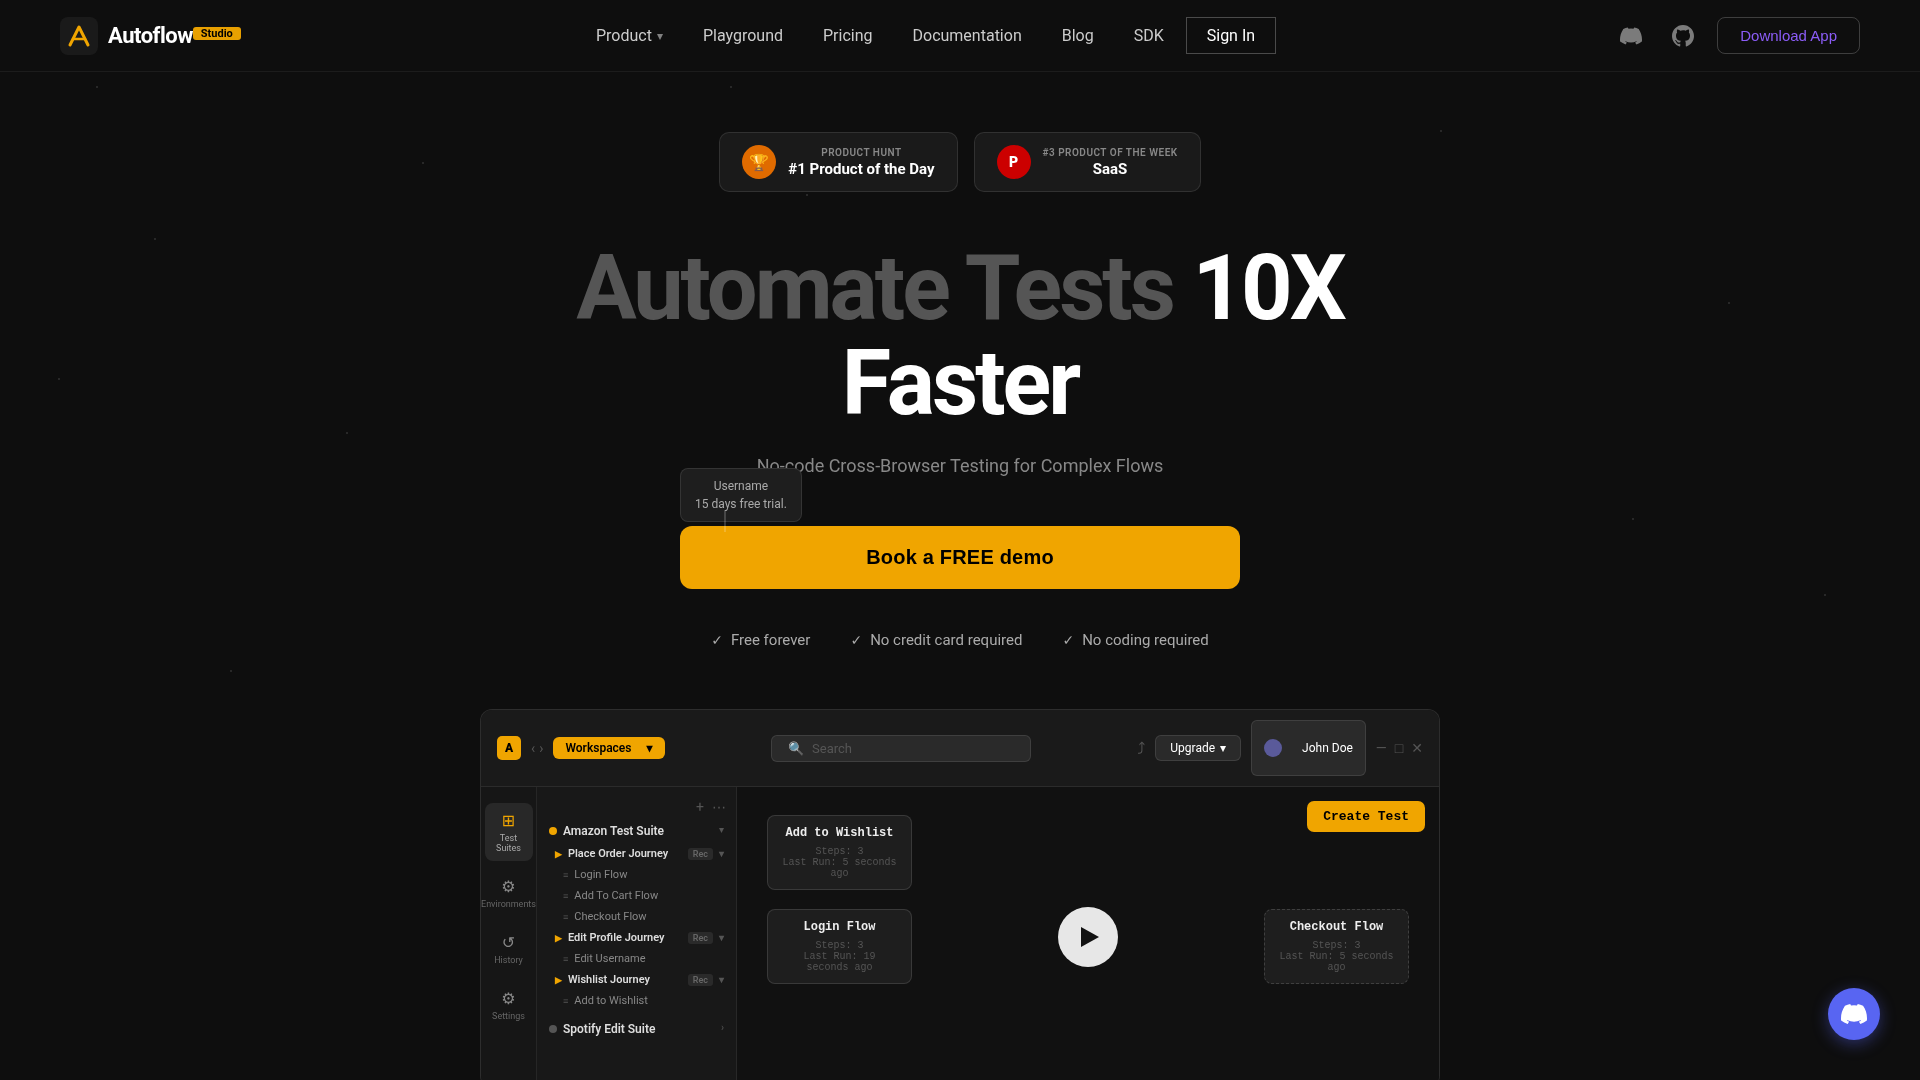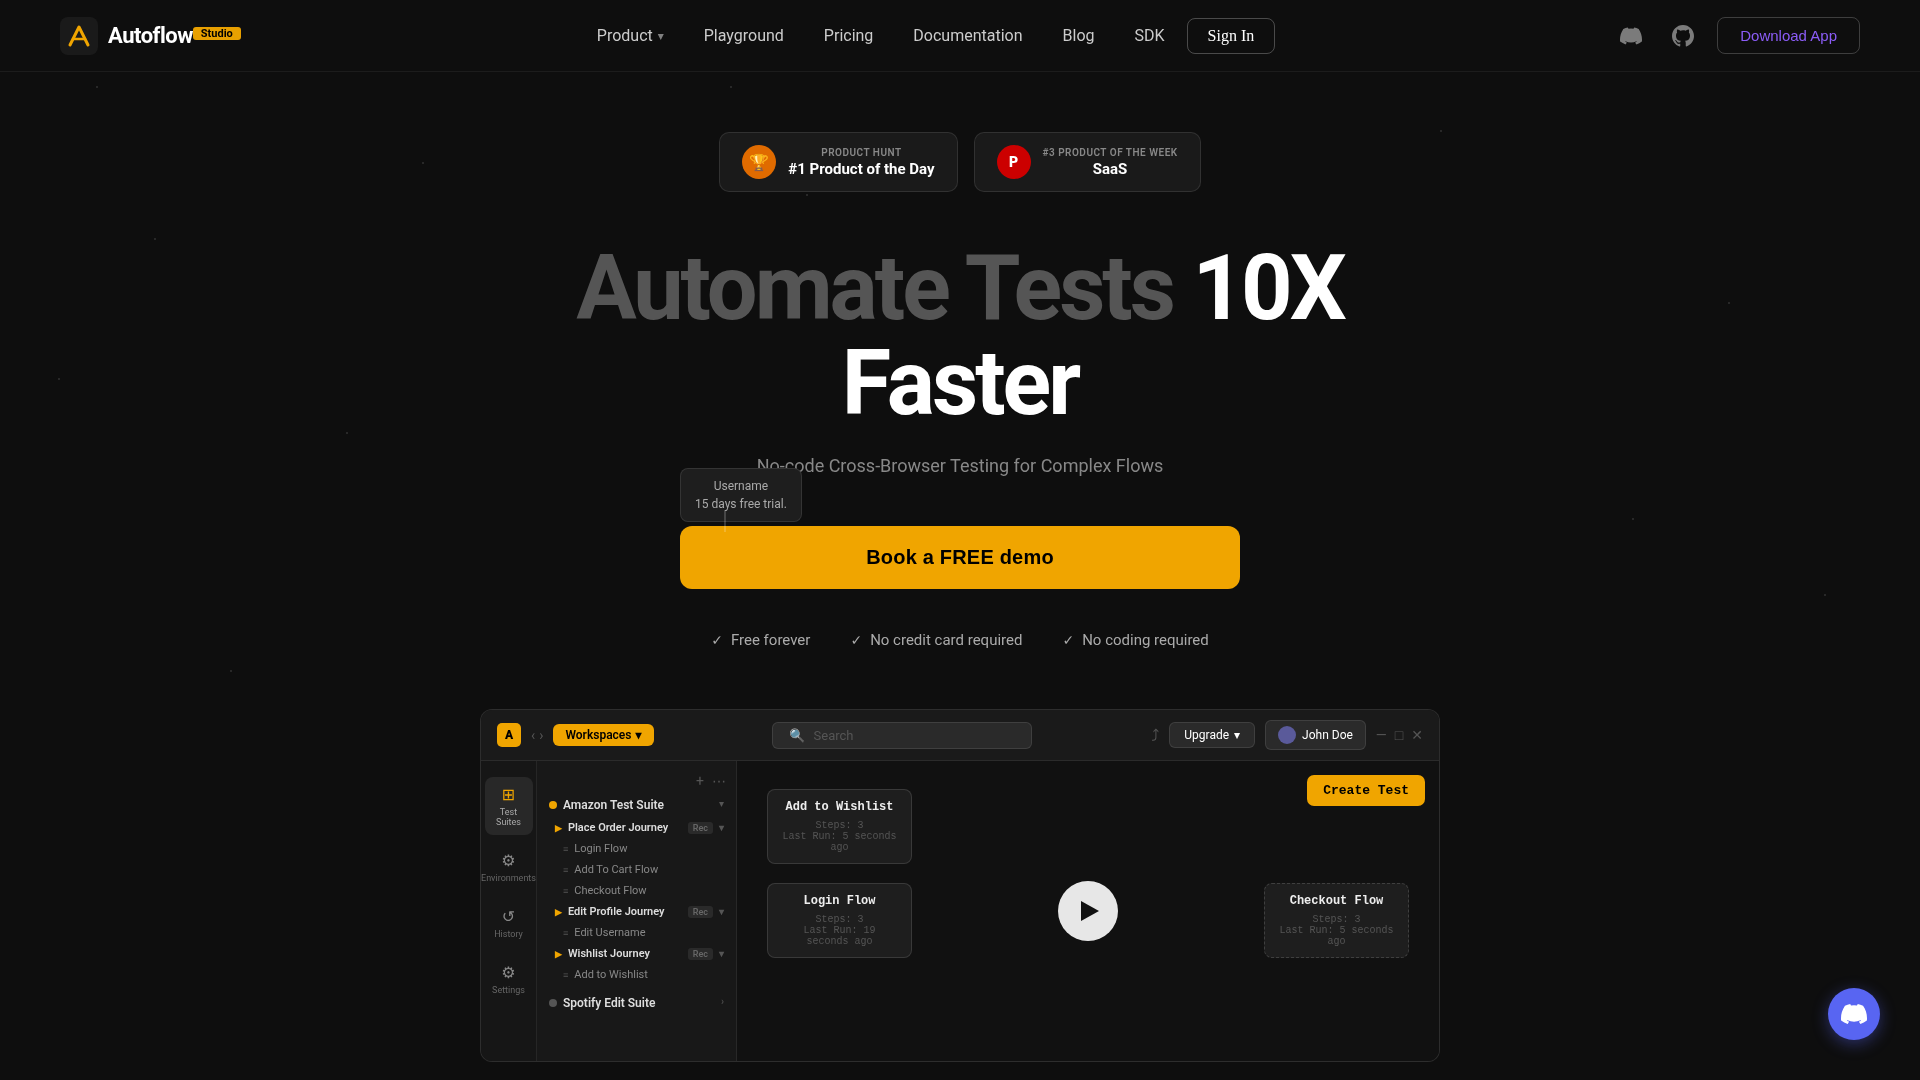--- a/index.html
+++ b/index.html
@@ -72,26 +72,25 @@
       gap: 5px;
       transition: background 0.2s;
     }
     .nav-item.has-arrow::after {
       content: '▾';
       font-size: 12px;
       opacity: 0.6;
     }
     .nav-sign-in {
       border: 1px solid rgba(255,255,255,0.25);
-      border-radius: 8px;
+      border-radius: 0;
       padding: 8px 20px;
       font-size: 16px;
       color: #fff;
       cursor: pointer;
-      font-family: Liberation Serif, serif;
     }
     .nav-right {
       display: flex;
       align-items: center;
       gap: 16px;
     }
     .nav-icon-btn {
       width: 36px;
       height: 36px;
       display: flex;
@@ -264,21 +263,21 @@
     }
     .workspaces-btn {
       background: #f0a500;
       color: #000;
       font-size: 12px;
       font-weight: 600;
       padding: 4px 12px;
       border-radius: 6px;
       display: flex;
       align-items: center;
-      gap: 4px;
+      gap: 15px;
     }
     .app-search {
       background: #2a2a2a;
       border: 1px solid rgba(255,255,255,0.1);
       border-radius: 6px;
       padding: 5px 16px;
       color: #666;
       font-size: 13px;
       display: flex;
       align-items: center;
@@ -297,25 +296,25 @@
       padding: 5px 14px;
       color: #fff;
       font-size: 12px;
       display: flex;
       align-items: center;
       gap: 5px;
     }
     .user-btn {
       display: flex;
       align-items: center;
-      gap: 6px;
+      gap: 20px;
       background: #2a2a2a;
       border: 1px solid rgba(255,255,255,0.1);
       border-radius: 6px;
-      padding: 5px 12px;
+      padding: 18px 12px;
       font-size: 12px;
       color: #fff;
     }
     .user-avatar {
       width: 18px;
       height: 18px;
       background: #5a5a9a;
       border-radius: 50%;
     }
     .win-controls {

